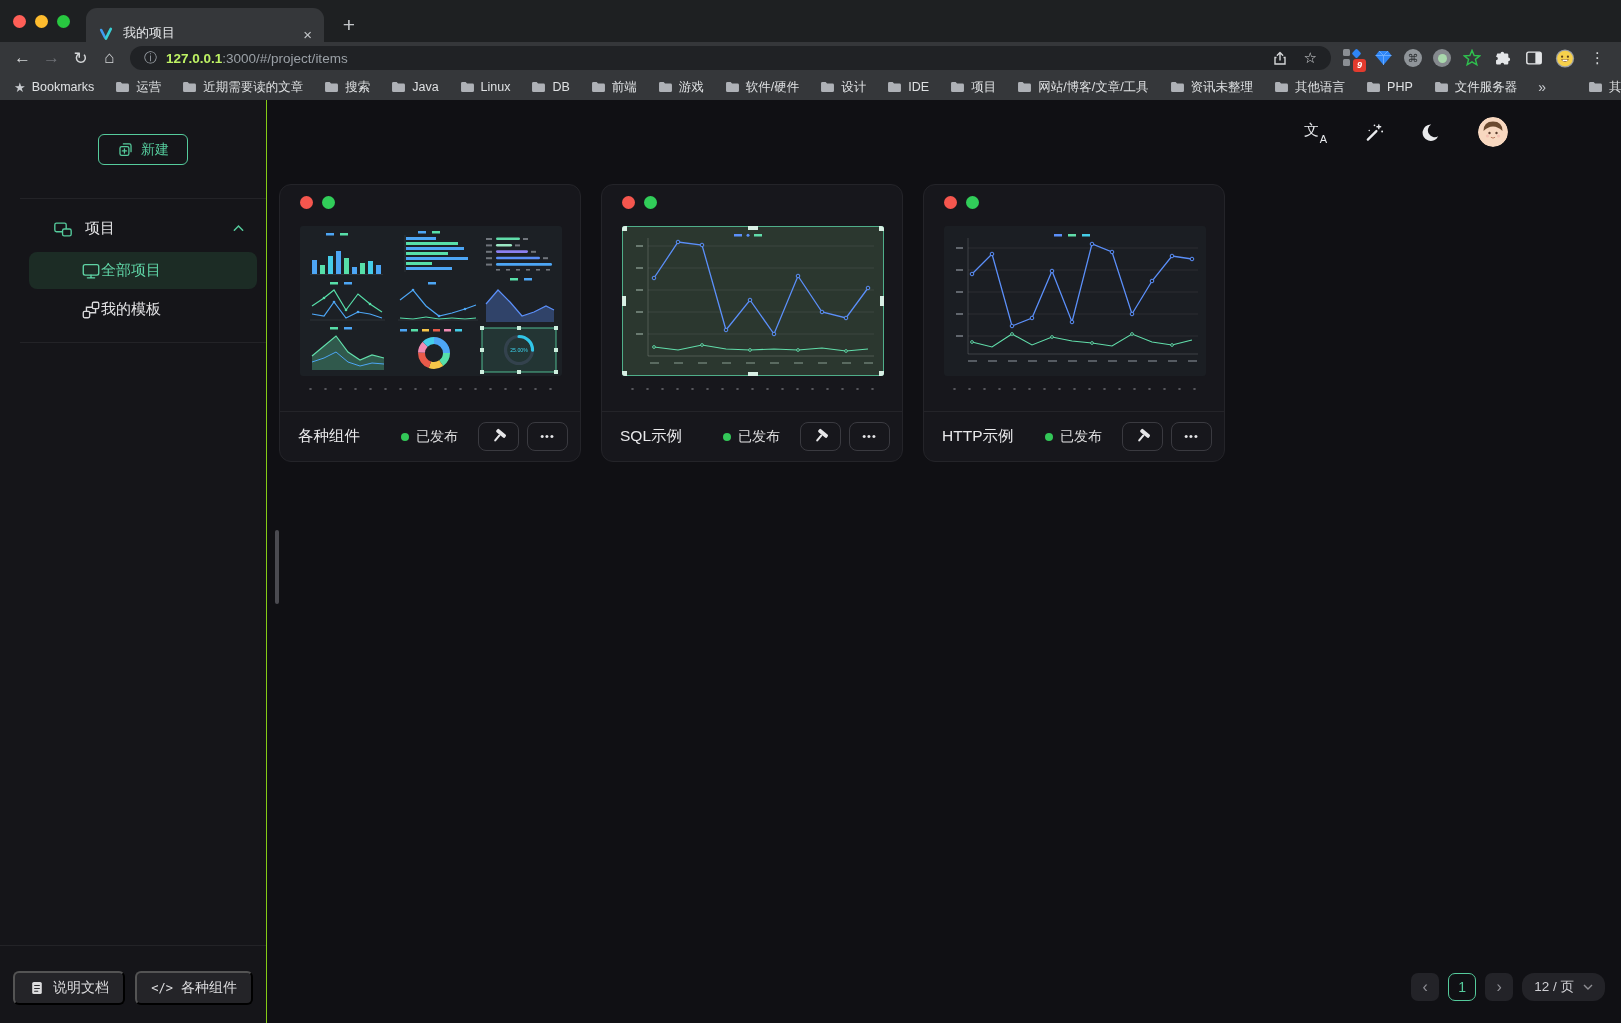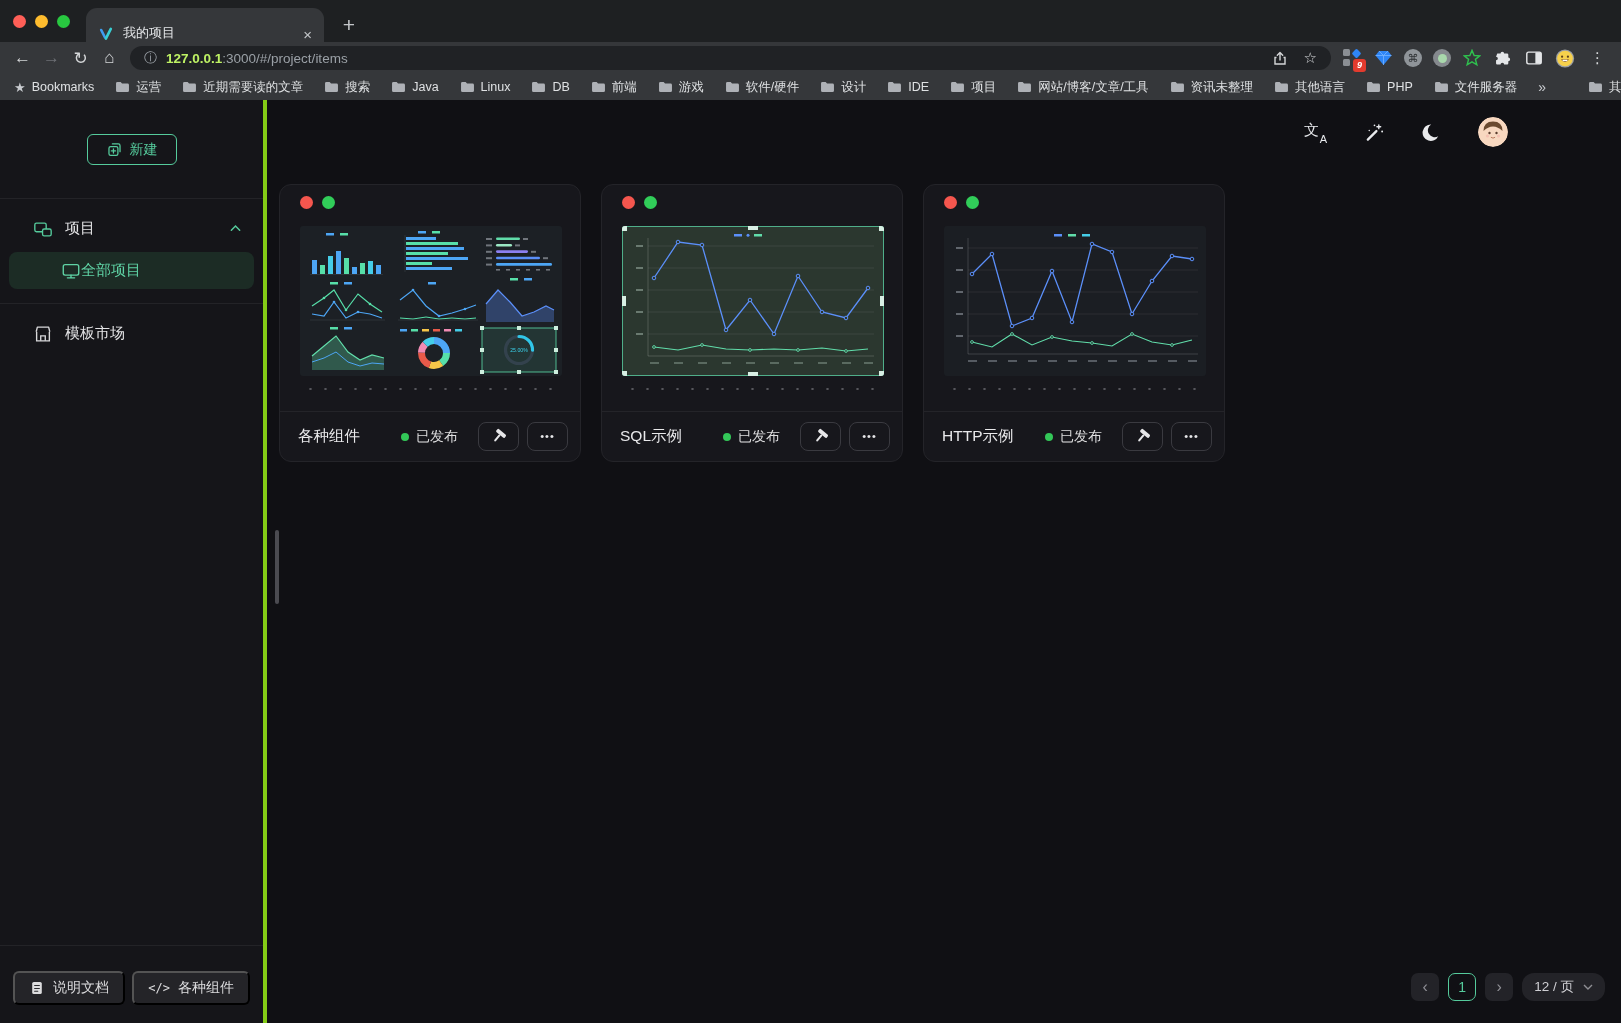--- a/index.html
+++ b/index.html
@@ -46,21 +46,21 @@
   .bookmarksbar { height:26px; background:#35373a; display:flex; align-items:center;
     padding:0 14px; gap:21px; font-size:12.5px; color:#dfe1e3; white-space:nowrap; overflow:hidden; }
   .bm { display:flex; align-items:center; gap:6px; }
   .bm-star { color:#c9ccd0; font-size:13px; }
   .bm-list { display:contents; }
   .bm-overflow { color:#c9ccd0; font-size:14px; }
   .bm-sep { width:1px; height:15px; background:#5a5d61; }
 
   
   .app { display:flex; height:923px; background:#101014; }
-  .sidebar { width:267px; background:#151519; border-right:4px solid #84cc16; position:relative; flex:none; }
+  .sidebar { width:267px; background:#151519; border-right:1px solid #84cc16; position:relative; flex:none;padding-left:20px; }
   .btn-new { margin:34px auto 0; width:90px; height:31px; border:1px solid #55cb9c; border-radius:6px;
     color:#55cb9c; background:transparent; font-size:14px; display:flex; align-items:center;
     justify-content:center; gap:7px; }
   .side-divider { height:1px; background:#232327; margin-top:33px; }
   .menu-row { height:43px; display:flex; align-items:center; padding:0 20px 0 33px;
     color:#e3e3e5; font-size:15px; gap:12px; margin-top:8px; }
   .menu-row .chev { margin-left:auto; }
   .sub-label { color:#85858a; font-size:14px; padding:16px 0 12px 46px; }
   .menu-item { height:37px; margin:2px 9px; border-radius:8px; display:flex; align-items:center;
     padding-left:52px; gap:0; color:#e3e3e5; font-size:15px; }
@@ -363,31 +363,31 @@
 
 
       <div class="menu-item active">
         <svg width="20" height="20" viewBox="0 0 22 22">
           <rect x="2.5" y="4" width="17" height="11.5" rx="2" fill="none" stroke="#5fd3a5" stroke-width="1.5"></rect>
           <path d="M11 15.5 v3 M7 18.5 h8" stroke="#5fd3a5" stroke-width="1.5" stroke-linecap="round"></path>
         </svg>
         <span>全部项目</span>
       </div>
 
+      <div class="menu-item">
+        <svg width="20" height="20" viewBox="0 0 22 22">
+          <rect x="2.5" y="12.5" width="7" height="7" rx="1.5" fill="none" stroke="#d8d8da" stroke-width="1.5"></rect>
+          <rect x="12.5" y="2.5" width="7" height="7" rx="1.5" fill="none" stroke="#d8d8da" stroke-width="1.5"></rect>
+          <path d="M6 12.5 V8 h6.5 M16 9.5 V14 h-6.5" fill="none" stroke="#d8d8da" stroke-width="1.5"></path>
+        </svg>
+        <span>我的模板</span>
+      </div>
 
       <div class="side-divider" style="margin-top:14px"></div>
 
-      <div class="menu-row">
-        <svg width="20" height="20" viewBox="0 0 22 22">
-          <path d="M3.5 8.5 L4.8 3.5 H17.2 L18.5 8.5" fill="none" stroke="#d8d8da" stroke-width="1.5" stroke-linejoin="round"></path>
-          <path d="M4 8.5 V18.5 H18 V8.5" fill="none" stroke="#d8d8da" stroke-width="1.5"></path>
-          <path d="M8.5 18.5 V13 h5 v5.5" fill="none" stroke="#d8d8da" stroke-width="1.5"></path>
-        </svg>
-        <span>模板市场</span>
-      </div>
 
       <div class="side-footer">
         <div class="side-footer-divider"></div>
         <div class="side-footer-btns">
           <button class="sbtn">
             <svg width="16" height="16" viewBox="0 0 20 20">
               <rect x="4" y="2.5" width="12" height="15" rx="2" fill="#dcdcde"></rect>
               <path d="M7 7 h6 M7 10.5 h6 M7 14 h4" stroke="#2a2a2e" stroke-width="1.3" stroke-linecap="round"></path>
             </svg>
             <span>说明文档</span>

